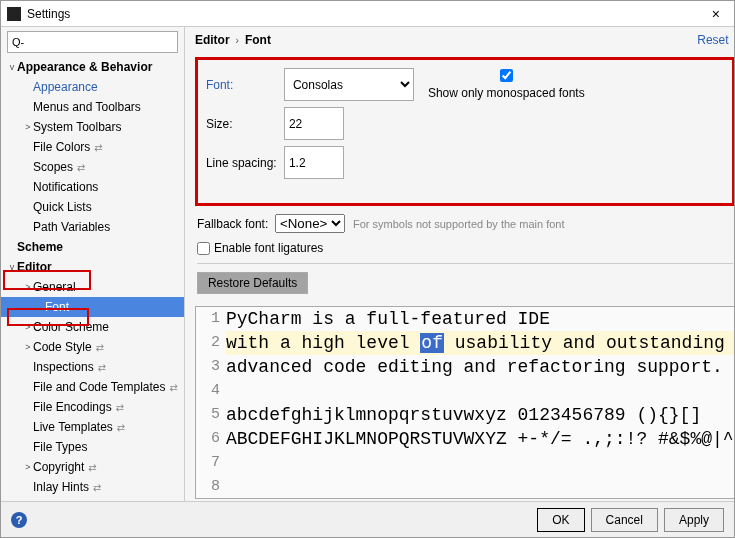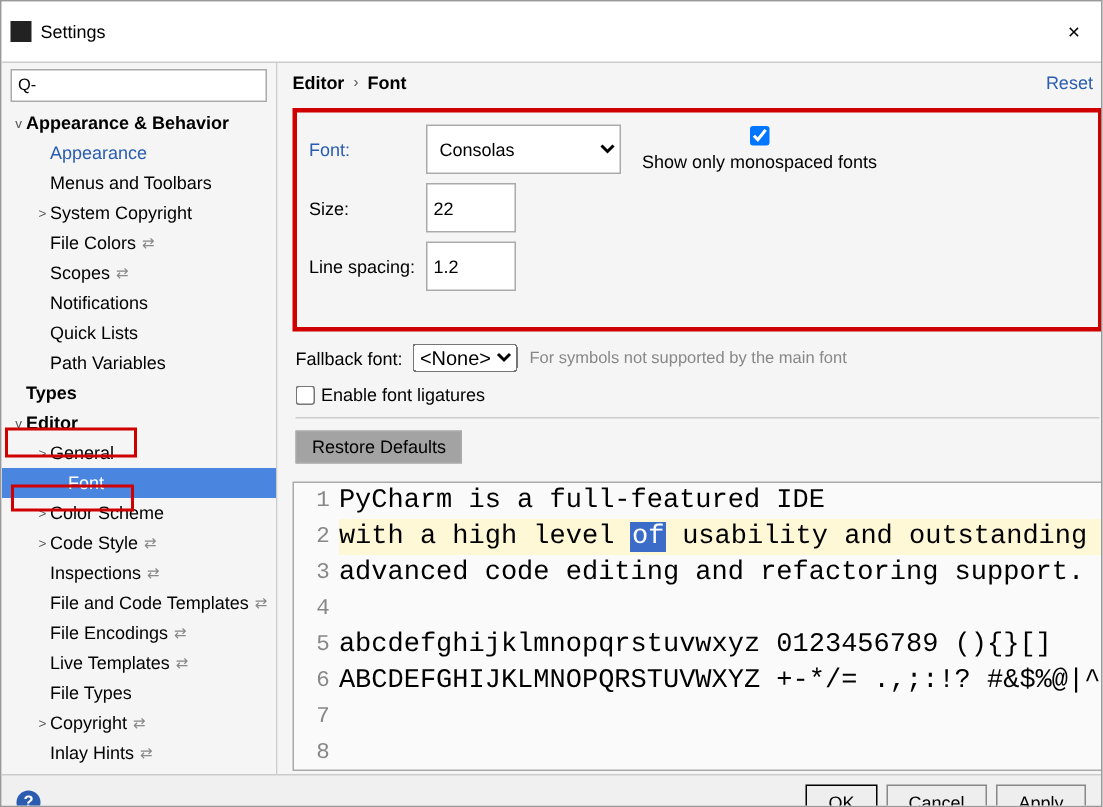--- a/index.html
+++ b/index.html
@@ -1,17 +1,17 @@
 <!DOCTYPE html>
 <html><head>
 <meta charset="utf-8">
 <style>
   * { box-sizing: border-box; margin: 0; padding: 0; }
   body { font-family: "Segoe UI", Arial, sans-serif; font-size: 12px; background: #f0f0f0; width: 735px; height: 538px; overflow: hidden; border: 1px solid #999; }
-  .titlebar { display: flex; align-items: center; height: 41px; background: #fff; border-bottom: 1px solid #ccc; padding: 0 6px; }
+  .titlebar { display: flex; align-items: center; height: 26px; background: #fff; border-bottom: 1px solid #ccc; padding: 0 6px; }
   .titlebar .appicon { width: 14px; height: 14px; background: #222; display: inline-block; margin-right: 6px; }
   .titlebar .title { flex: 1; font-size: 12px; }
   .titlebar .close { font-size: 14px; padding: 0 8px; cursor: default; }
   .main { display: flex; height: calc(100% - 62px); }
   .sidebar { width: 188px; border-right: 1px solid #ccc; display: flex; flex-direction: column; background: #f5f5f5; }
   .search { padding: 4px 6px; }
   .search input { width: 100%; height: 22px; border: 1px solid #aaa; padding: 2px 4px; font-size: 11px; }
   .tree { flex: 1; overflow-y: auto; overflow-x: hidden; position: relative; }
   .tree-item { padding: 3px 6px 3px 6px; white-space: nowrap; cursor: default; display: flex; align-items: center; }
   .tree-item .arrow { display: inline-block; width: 10px; font-size: 9px; color: #555; text-align: center; }
@@ -81,21 +81,21 @@
         <div class="tree-item depth1 link">
           <span class="arrow"></span>
           <span class="label">Appearance</span>
         </div>
         <div class="tree-item depth1">
           <span class="arrow"></span>
           <span class="label">Menus and Toolbars</span>
         </div>
         <div class="tree-item depth1">
           <span class="arrow">&gt;</span>
-          <span class="label">System Copyright</span>
+          <span class="label">System Toolbars</span>
         </div>
         <div class="tree-item depth1">
           <span class="arrow"></span>
           <span class="label">File Colors</span>
           <span class="syncicon">⇄</span>
         </div>
         <div class="tree-item depth1">
           <span class="arrow"></span>
           <span class="label">Scopes</span>
           <span class="syncicon">⇄</span>
@@ -107,21 +107,21 @@
         <div class="tree-item depth1">
           <span class="arrow"></span>
           <span class="label">Quick Lists</span>
         </div>
         <div class="tree-item depth1">
           <span class="arrow"></span>
           <span class="label">Path Variables</span>
         </div>
         <div class="tree-item depth0 bold">
           <span class="arrow"></span>
-          <span class="label">Types</span>
+          <span class="label">Scheme</span>
         </div>
         <div class="tree-item depth0 bold">
           <span class="arrow">v</span>
           <span class="label">Editor</span>
         </div>
         <div class="tree-item depth1">
           <span class="arrow">&gt;</span>
           <span class="label">General</span>
         </div>
         <div class="tree-item depth2 selected">

